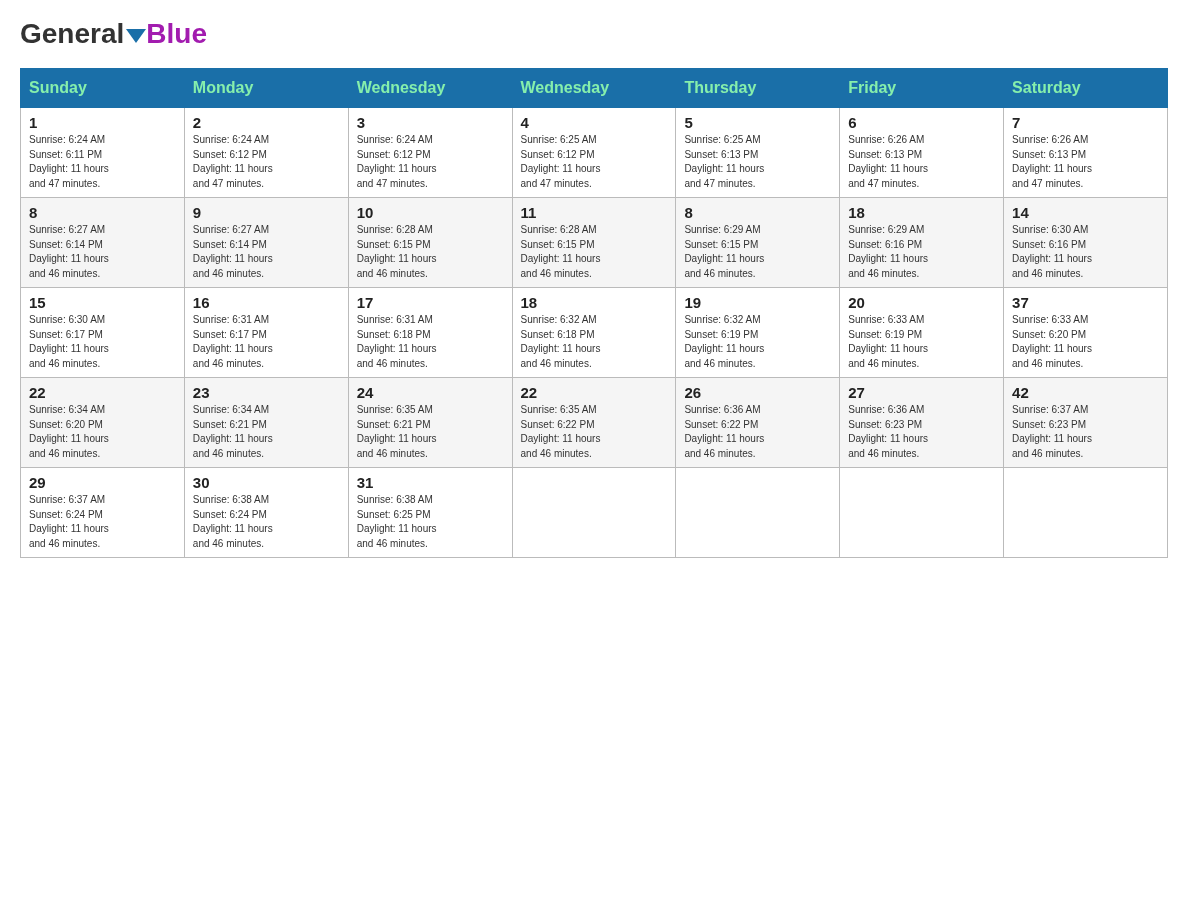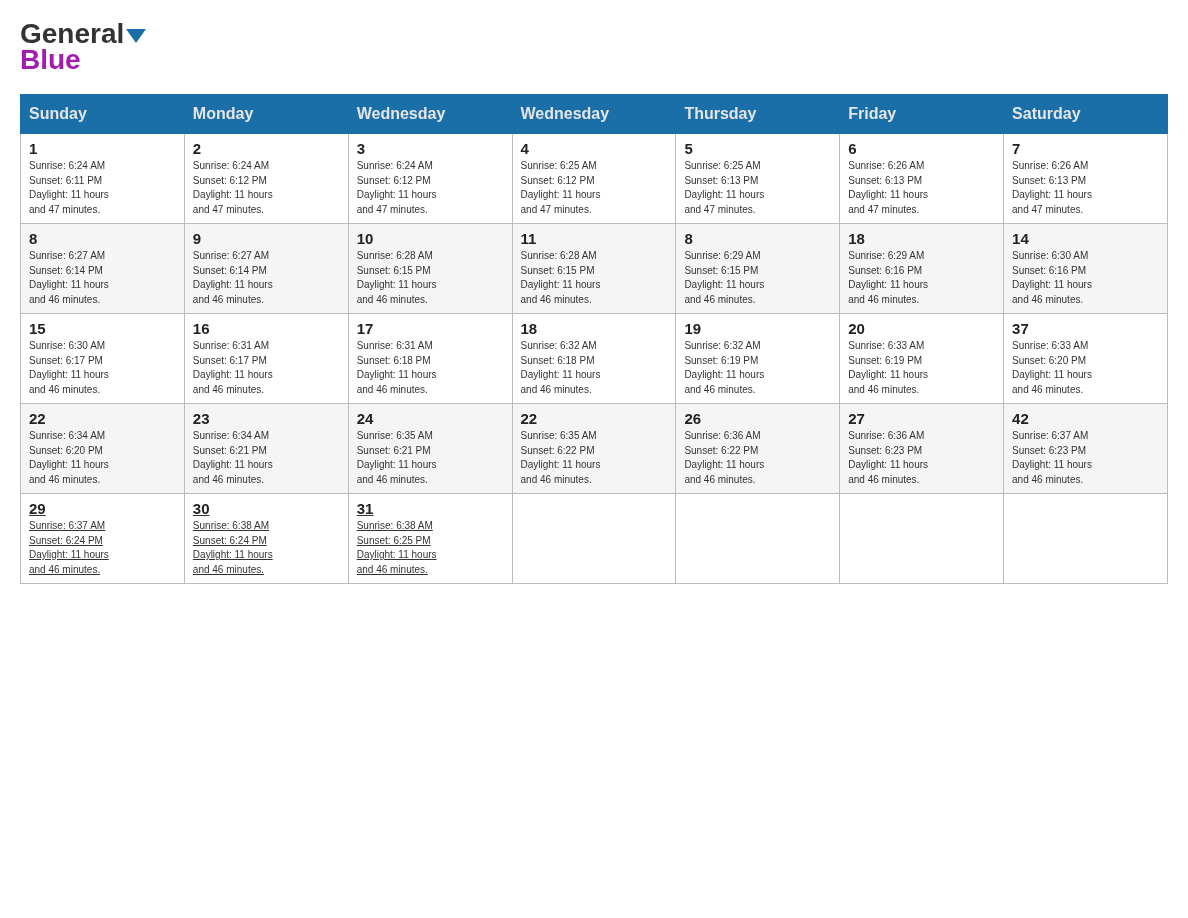--- a/index.html
+++ b/index.html
@@ -11,22 +11,22 @@
       min-height: 918px;
     }
     .header {
       display: flex;
       justify-content: space-between;
       align-items: flex-start;
       margin-bottom: 20px;
     }
     .logo {
       display: flex;
-      flex-direction: column;
-      align-items: flex-start;
+      flex-direction: row;
+      align-items: flex-end;
     }
     .logo-top {
       font-size: 28px;
       font-weight: bold;
       color: #333;
       line-height: 1;
     }
     .logo-top span.general {
       color: #333;
     }
@@ -61,21 +61,21 @@
       color: #444;
       margin-top: 4px;
     }
     .calendar-table {
       width: 100%;
       border-collapse: collapse;
       border: 1px solid #999;
     }
     .calendar-table th {
       background: #1a6fa8;
-      color: #e5e5e5;
+      color: #86efac;
       font-size: 16px;
       font-weight: bold;
       padding: 10px 8px;
       text-align: left;
       border: 1px solid #1a6fa8;
     }
     .calendar-table td {
       vertical-align: top;
       padding: 6px 8px;
       border: 1px solid #bbb;
@@ -101,21 +101,20 @@
       font-size: 10px;
       color: #333;
       line-height: 1.45;
     }
     .empty-cell {
       background: #fff !important;
     }
     
     .row-last td {
       background: #fff;
-      text-decoration: underline;
     }
   </style>
 </head>
 <body>
 
 <div class="header">
   <div class="logo">
     <div class="logo-top">
       <span class="general">General</span><span class="logo-arrow"></span>
     </div>

